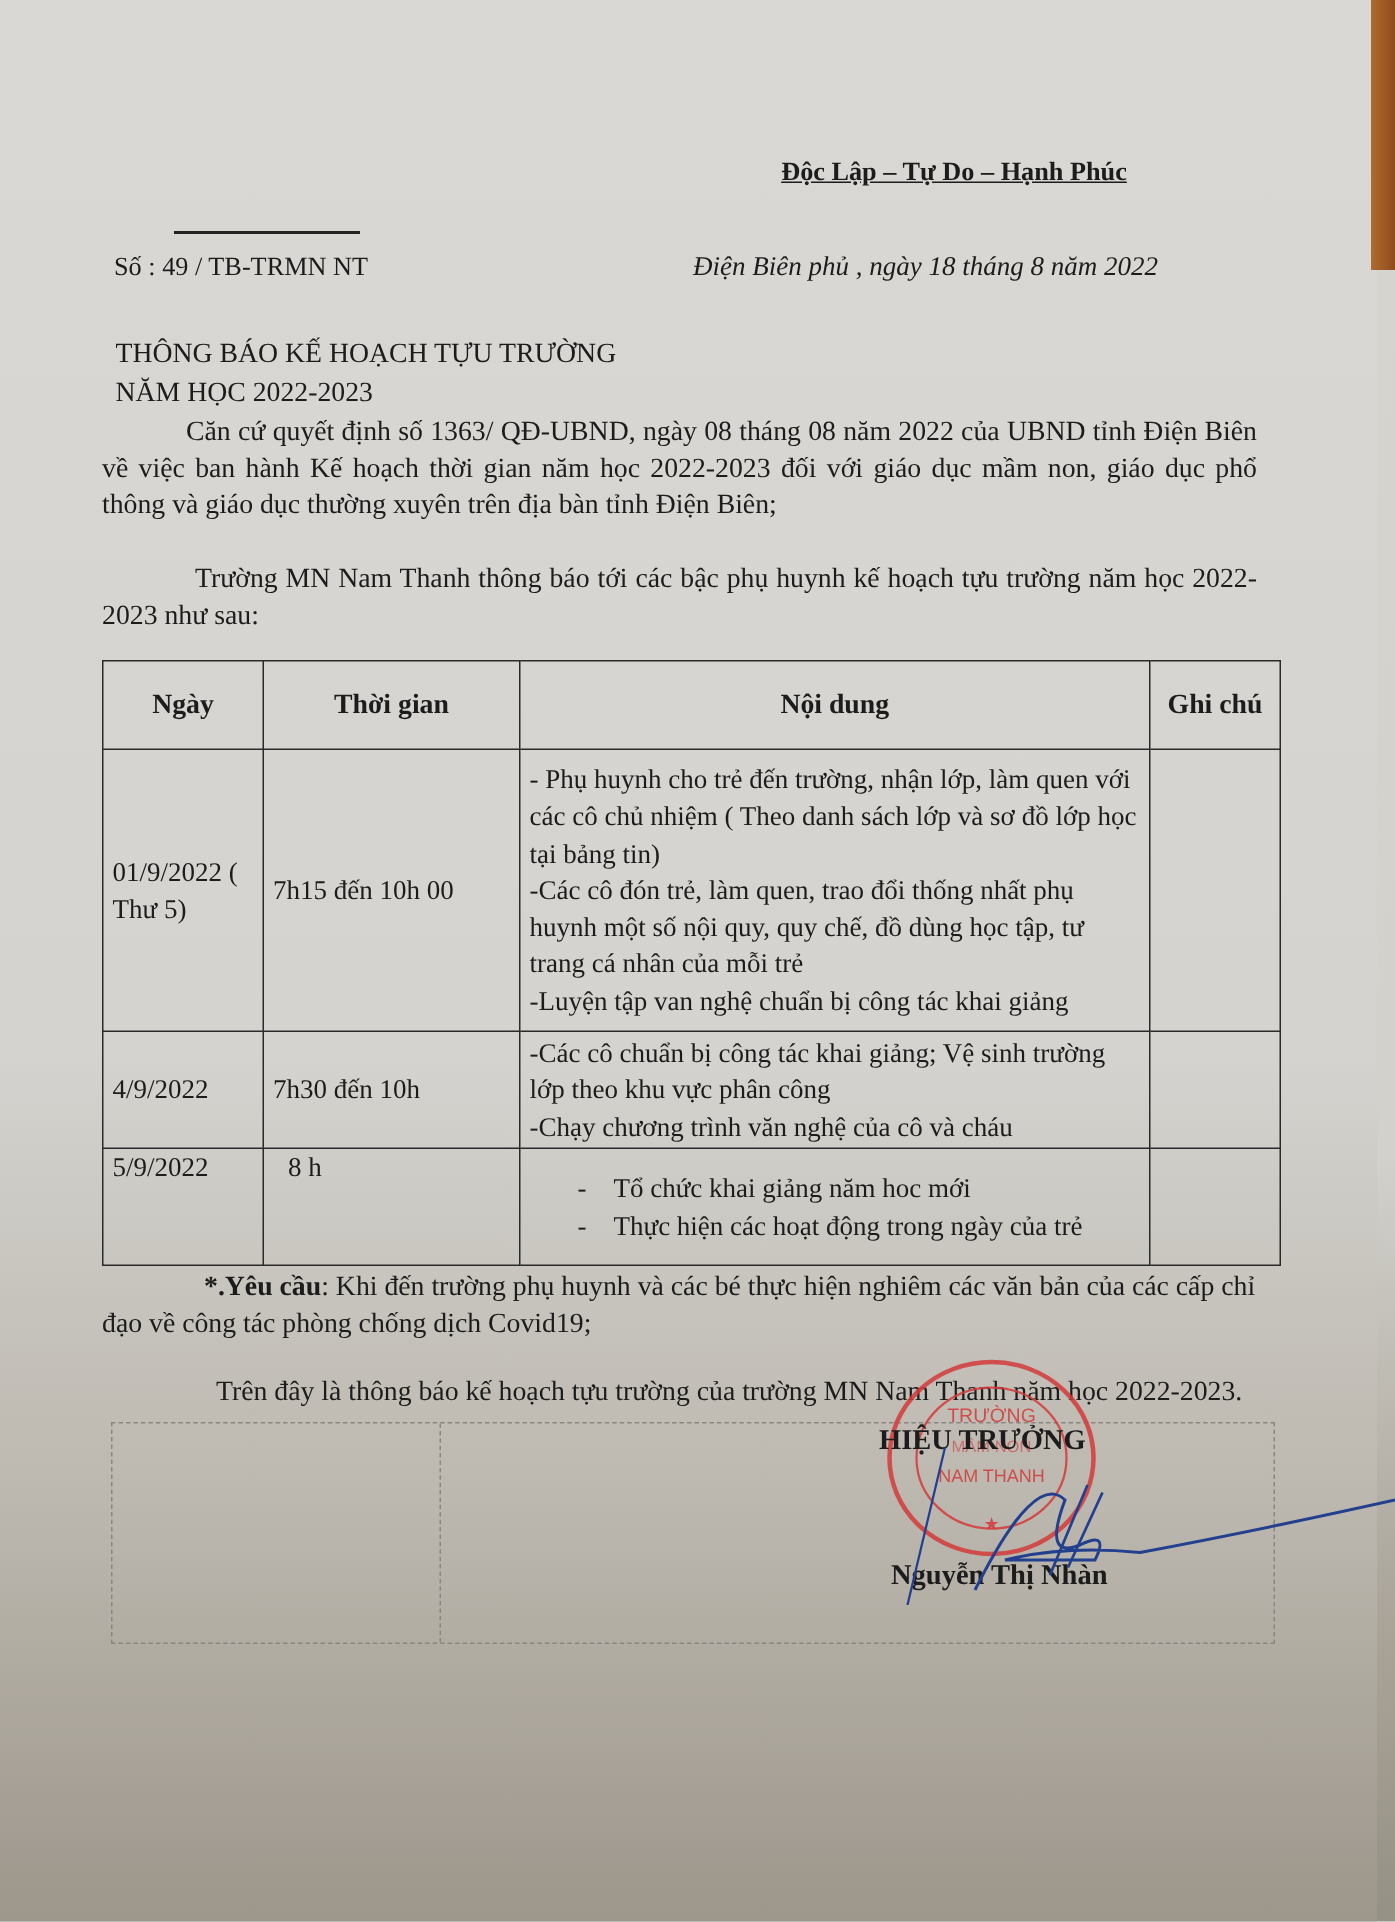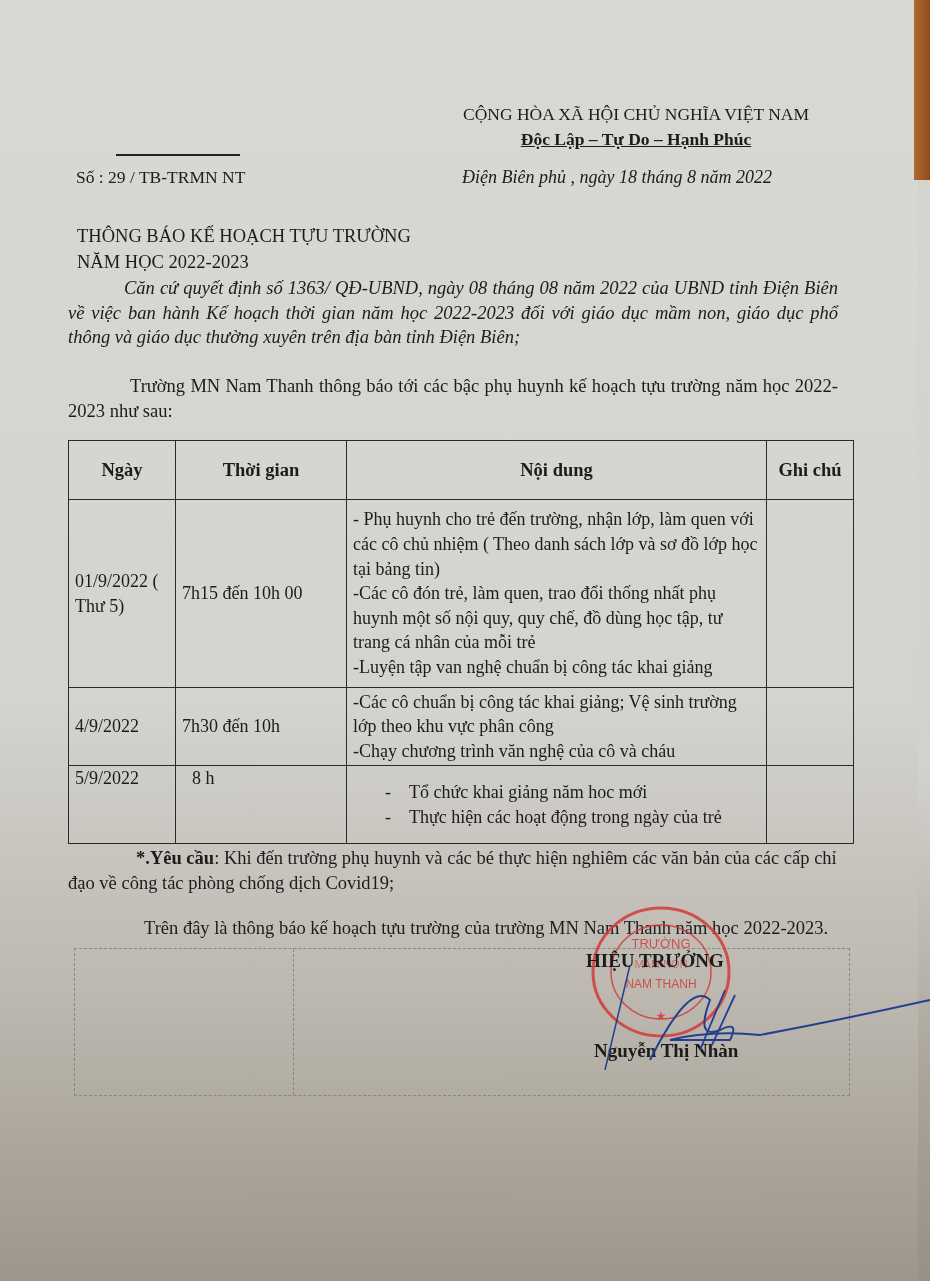--- a/index.html
+++ b/index.html
@@ -19,21 +19,21 @@
     .abs { position: absolute; white-space: nowrap; }
     .hdr-left { left: 58px; top: 98px; font-size: 17.5px; line-height: 25px; }
     .hdr-left .b { font-weight: bold; }
     .hr-left { left: 116px; top: 154px; width: 124px; height: 2px; background: #222; }
     .so { left: 76px; top: 167px; font-size: 17.5px; }
     .hdr-right { left: 456px; top: 102px; font-size: 17.5px; line-height: 25px; text-align: center; width: 360px; }
     .hdr-right .u { font-weight: bold; text-decoration: underline; }
     .date { left: 462px; top: 167px; font-size: 18px; font-style: italic; }
     .title { left: 77px; width: 780px; text-align: left; font-weight: normal; font-size: 18.5px; }
     .para { left: 68px; width: 770px; font-size: 18.5px; line-height: 24.5px; white-space: normal; text-align: justify; }
-    .para.it { font-style: italic; }
+    .para.it { }
     table.sched {
       position: absolute; left: 68px; top: 440px; width: 786px;
       border-collapse: collapse; font-size: 18px; line-height: 24.6px;
     }
     table.sched td, table.sched th { border: 1.5px solid #2a2a2a; vertical-align: middle; padding: 0 6px; }
     table.sched th { font-weight: bold; height: 58px; font-size: 18.5px; }
     table.sched td.c1 { width: 94px; }
     table.sched td.c2 { width: 148px; margin-left: 30px; }
     table.sched td.c4 { width: 74px; }
     .dash-list { margin: 4px; padding: 0 0 0 28px; list-style: none; }
@@ -52,24 +52,23 @@
   </style>
 </head>
 <body>
 
 <div class="paper"></div>
 <div class="wood"></div>
 
 <div class="abs hdr-left">
 </div>
 <div class="abs hr-left"></div>
-<div class="abs so">Số : 29 / TB-TRMN NT</div>
+<div class="abs so">Số : 49 / TB-TRMN NT</div>
 
 <div class="abs hdr-right">
-  <div>CỘNG HÒA XÃ HỘI CHỦ NGHĨA VIỆT NAM</div>
   <div class="u">Độc Lập – Tự Do – Hạnh Phúc</div>
 </div>
 <div class="abs date">Điện Biên phủ , ngày 18 tháng  8  năm 2022</div>
 
 <div class="abs title" style="top:226px;">THÔNG BÁO KẾ HOẠCH TỰU TRƯỜNG</div>
 <div class="abs title" style="top:252px;">NĂM HỌC 2022-2023</div>
 
 <div class="abs para it" style="top:276px; text-indent:56px;">Căn cứ quyết định số 1363/ QĐ-UBND, ngày 08 tháng 08 năm 2022 của  UBND tỉnh Điện Biên về việc ban hành Kế hoạch thời gian năm học 2022-2023 đối với giáo dục mầm non, giáo dục phổ thông và giáo dục thường xuyên trên địa bàn tỉnh Điện Biên;</div>
 <div class="abs para" style="top:374px; text-indent:62px;">Trường MN Nam Thanh   thông báo tới các bậc phụ huynh  kế hoạch tựu trường năm học 2022-2023 như sau:</div>
 

